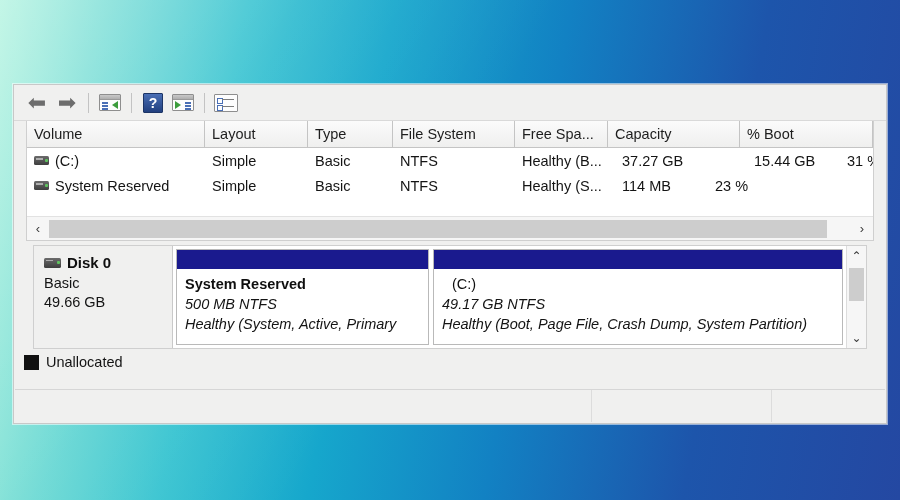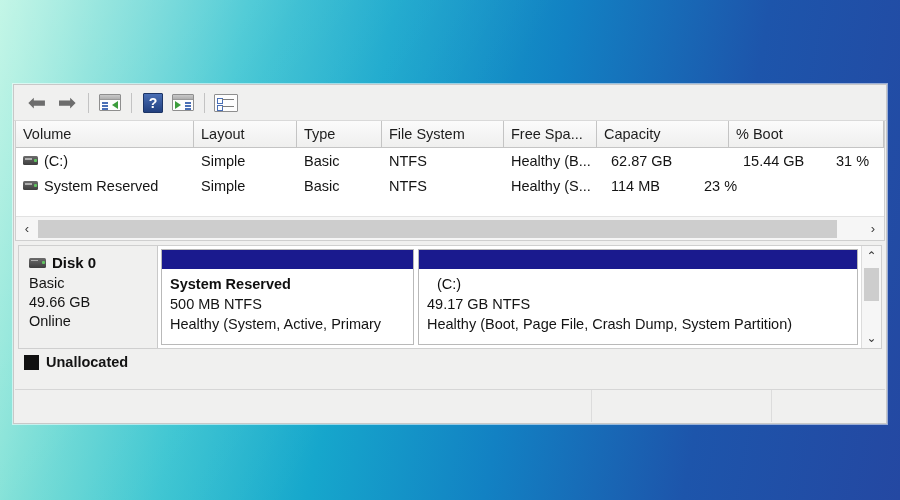--- a/index.html
+++ b/index.html
@@ -72,21 +72,21 @@
     width:24px;height:18px;border:1px solid #8e8e8e;background:#fdfdfd;
     position:relative;box-sizing:border-box;border-radius:1px;
     display:flex;align-items:center;
   }
   .listicon i{
     display:block;position:absolute;left:7px;height:1.6px;background:#7d7d7d;width:12px;
   }
   .listicon em{position:absolute;left:2px;width:4px;height:4px;border:1px solid #4a6fb5;}
   
   #vol-list{
-    margin:0 1px;background:#fff;border:1px solid #cfcfcf;border-top:none;
+    margin:0 12px;background:#fff;border:1px solid #cfcfcf;border-top:none;
     box-sizing:border-box;
   }
   .vl-header{display:flex;height:27px;background:#f3f3f2;}
   .vl-header .th{
     display:flex;align-items:center;padding-left:7px;
     font-size:14.5px;color:#1d1d1d;
     border-right:1px solid #c4c4c4;border-bottom:1px solid #c4c4c4;
     background:linear-gradient(#fbfbfb,#efefee);
     box-sizing:border-box;overflow:hidden;white-space:nowrap;
   }
@@ -116,53 +116,53 @@
   .hs-arrow{
     width:22px;height:22px;display:flex;align-items:center;justify-content:center;
     font-size:13px;color:#3c3c3c;
   }
   .hs-track{flex:1;height:18px;position:relative;background:#f6f6f6;}
   .hs-thumb{position:absolute;left:0;top:0;height:18px;width:97%;background:#cdcdcd;}
   
   #splitter{height:4px;background:#f0f0ef;}
   
   #graph-view{
-    margin:0 4px;height:104px;background:#fff;border:1px solid #cfcfcf;
+    margin:0 19px;height:104px;background:#fff;border:1px solid #cfcfcf;
     display:flex;box-sizing:border-box;position:relative;
   }
   #disk-info{
     width:139px;flex:0 0 auto;background:#f0f0ef;border-right:1px solid #c9c9c9;
     padding:8px 0 0 10px;box-sizing:border-box;
   }
   .disk-title{display:flex;align-items:center;font-size:15px;font-weight:bold;color:#0f0f0f;margin-bottom:3px;}
   .disk-title .drive-ico{width:17px;height:10px;}
   .disk-line{font-size:14.5px;color:#141414;line-height:19px;}
   #partitions{flex:1;display:flex;padding:3px 3px 3px 3px;box-sizing:border-box;gap:4px;overflow:hidden;}
   .part{
     display:flex;flex-direction:column;border:1px solid #b9b9b9;
     background:#fff;box-sizing:border-box;overflow:hidden;
   }
   .part-bar{height:19px;background:#1a1a8e;flex:0 0 auto;}
   .part-body{padding:5px 0 0 8px;box-sizing:border-box;flex:1;}
   .part-name{font-size:14.5px;color:#0f0f0f;line-height:20px;white-space:nowrap;}
   .part-name.bold{font-weight:bold;}
   .part-name.indent{padding-left:10px;}
-  .part-line{font-size:14.5px;color:#141414;line-height:20px;white-space:nowrap;}
+  .part-line{font-size:14.5px;color:#141414;line-height:20px;white-space:nowrap;font-style:italic;}
   
   #vscroll{
     width:20px;flex:0 0 auto;background:#f6f6f6;border-left:1px solid #dcdcdc;
     display:flex;flex-direction:column;align-items:center;box-sizing:border-box;
   }
   .vs-arrow{height:20px;display:flex;align-items:center;justify-content:center;font-size:12px;color:#3c3c3c;width:100%;}
   .vs-track{flex:1;width:100%;position:relative;}
   .vs-thumb{position:absolute;left:2px;top:2px;width:15px;height:33px;background:#cdcdcd;}
   
   #legend{
     height:22px;display:flex;align-items:center;padding-left:10px;gap:7px;
-    background:#f0f0ef;margin-top:2px;box-sizing:border-box;font-weight:bold;
+    background:#f0f0ef;margin-top:2px;box-sizing:border-box;
   }
   .lg-item{display:flex;align-items:center;gap:7px;margin-right:6px;}
   .lg-sw{width:15px;height:15px;display:block;}
   .lg-txt{font-size:14.5px;color:#131313;}
   
   #statusbar{
     position:absolute;left:1px;right:1px;bottom:1px;height:33px;
     background:#f0f0ef;border-top:1px solid #d6d6d6;display:flex;box-sizing:border-box;
   }
   .sb-pane{border-right:1px solid #dcdcdc;box-sizing:border-box;height:100%;}
@@ -230,21 +230,21 @@
 
       <div class="vl-row">
         <div class="td" style="width:178px">
           <span class="drive-ico"></span>
           <span>(C:)</span>
         </div>
         <div class="td" style="width:103px">Simple</div>
         <div class="td" style="width:85px">Basic</div>
         <div class="td" style="width:122px">NTFS</div>
         <div class="td" style="width:100px">Healthy (B...</div>
-        <div class="td" style="width:132px">62.87 GB</div>
+        <div class="td" style="width:132px">37.27 GB</div>
         <div class="td" style="width:93px">15.44 GB</div>
         <div class="td" style="flex:1">31 %</div>
       </div>
 
       <div class="vl-row">
         <div class="td" style="width:178px">
           <span class="drive-ico"></span>
           <span>System Reserved</span>
         </div>
         <div class="td" style="width:103px">Simple</div>
@@ -269,21 +269,20 @@
     <div id="splitter"></div>
 
     <div id="graph-view">
       <div id="disk-info">
         <div class="disk-title">
           <span class="drive-ico"></span>
           <span>Disk 0</span>
         </div>
         <div class="disk-line">Basic</div>
         <div class="disk-line">49.66 GB</div>
-        <div class="disk-line">Online</div>
       </div>
 
       <div id="partitions">
         <div class="part" style="width:253px">
           <div class="part-bar"></div>
           <div class="part-body">
             <div class="part-name bold">System Reserved</div>
             <div class="part-line">500 MB NTFS</div>
             <div class="part-line">Healthy (System, Active, Primary</div>
           </div>

